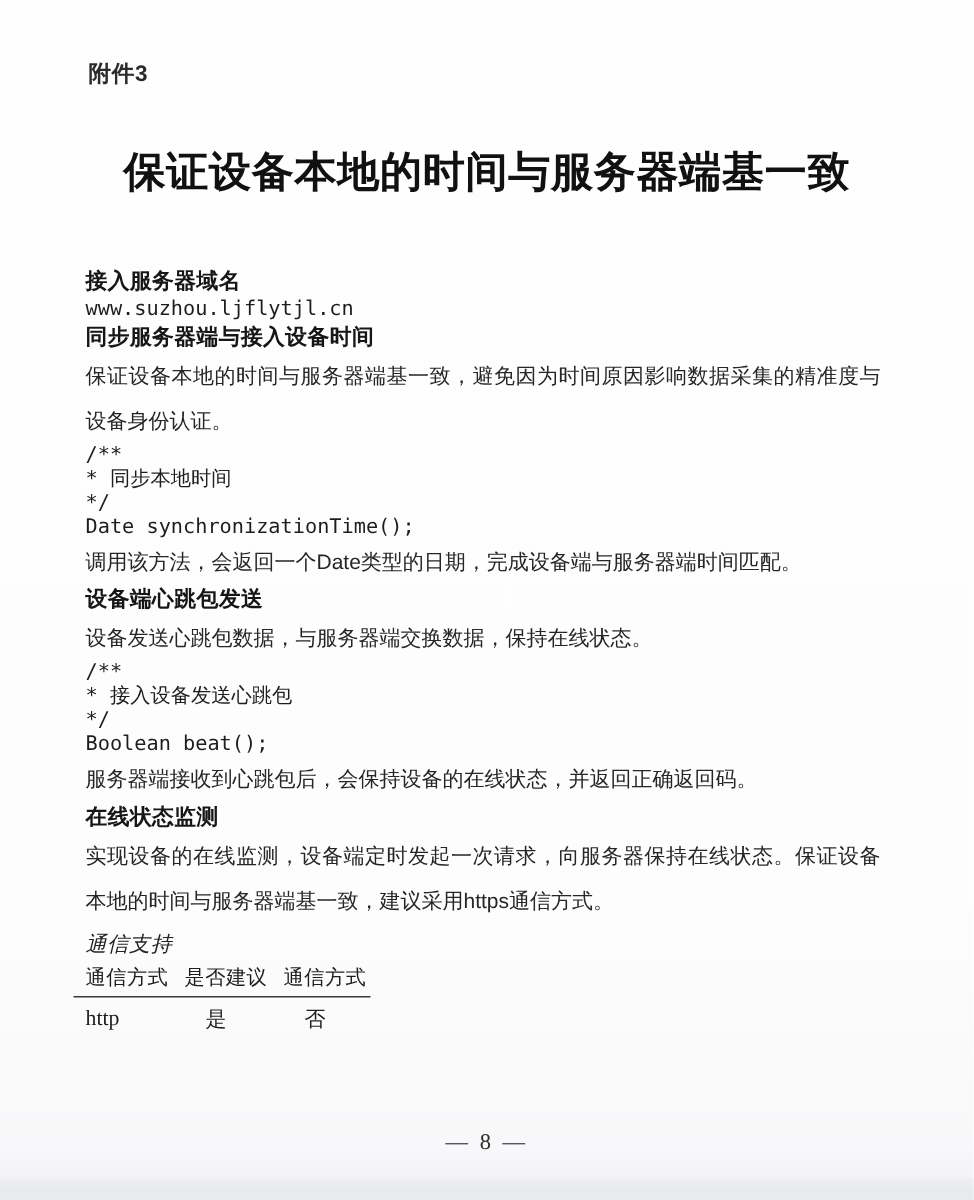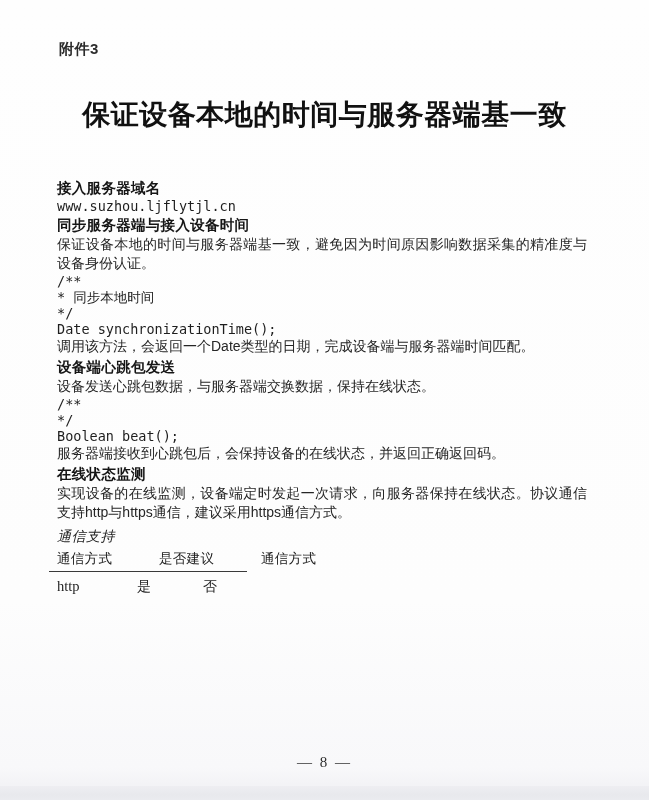--- a/index.html
+++ b/index.html
@@ -49,34 +49,34 @@
     font-size: 14px;
     font-weight: 500;
     font-style: italic;
     color: #242424;
     line-height: 19px;
     margin: 5px 0 3px 0;
     letter-spacing: 0.5px;
   }
   p.body {
     font-size: 14px;
-    line-height: 19px;
+    line-height: 30px;
     color: #262626;
     text-align: justify;
     letter-spacing: 0px;
   }
   .code-line {
     font-family: "DejaVu Sans Mono", monospace;
     font-size: 13.5px;
     line-height: 16px;
     color: #1e1e1e;
     white-space: pre;
   }
   .tbl { margin-top: 3px; }
-  .tbl-head { display: flex; line-height: 19px; gap: 36px; }
+  .tbl-head { display: flex; line-height: 19px; }
   .tbl-head span {
     width: 66px;
     font-size: 13.5px;
     color: #1d1d1d;
     letter-spacing: 0.3px;
   }
   .tbl-rule {
     width: 198px;
     margin-left: -8px;
     margin-top: 3px;
@@ -126,28 +126,29 @@
       <div class="code-line">* 同步本地时间</div>
       <div class="code-line">*/</div>
       <div class="code-line">Date synchronizationTime();</div>
     </div>
     <p class="body">调用该方法，会返回一个Date类型的日期，完成设备端与服务器端时间匹配。</p>
 
     <h2 class="sec">设备端心跳包发送</h2>
     <p class="body">设备发送心跳包数据，与服务器端交换数据，保持在线状态。</p>
     <div class="codeblock">
       <div class="code-line">/**</div>
+      <div class="code-line">* 接入设备发送心跳包</div>
       <div class="code-line">*/</div>
       <div class="code-line">Boolean beat();</div>
     </div>
     <p class="body">服务器端接收到心跳包后，会保持设备的在线状态，并返回正确返回码。</p>
 
     <h2 class="sec">在线状态监测</h2>
 
-    <p class="body">实现设备的在线监测，设备端定时发起一次请求，向服务器保持在线状态。协议通信支持http与https通信，建议采用https通信方式。</p>
+    <p class="body">实现设备的在线监测，设备端定时发起一次请求，向服务器保持在线状态。保证设备本地的时间与服务器端基一致，建议采用https通信方式。</p>
 
     <h3 class="sub">通信支持</h3>
 
     <div class="tbl">
       <div class="tbl-head">
         <span>通信方式</span>
         <span>是否建议</span>
         <span>通信方式</span>
       </div>
       <div class="tbl-rule"></div>

